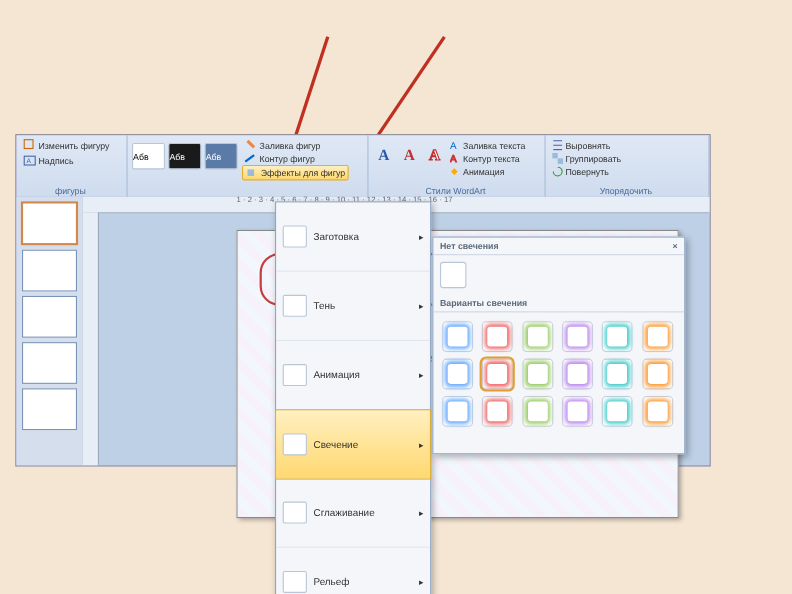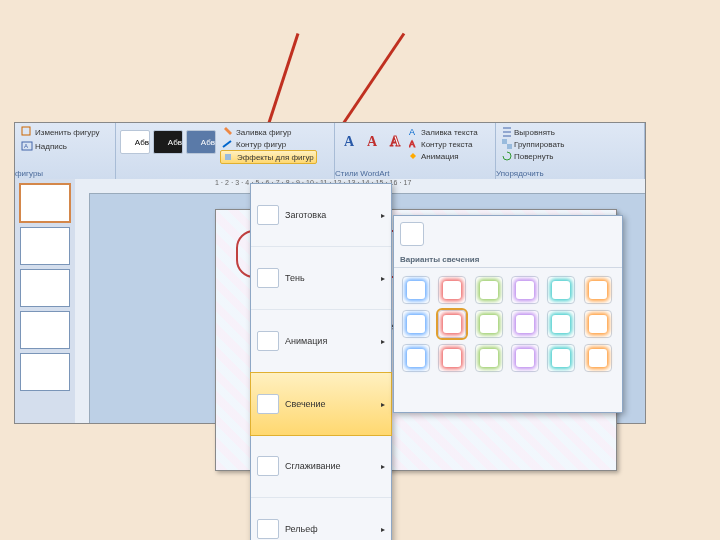--- a/index.html
+++ b/index.html
@@ -1,24 +1,24 @@
 <!DOCTYPE html>
 <html><head>
 <meta charset="utf-8">
 <style>
 html,body{margin:0;padding:0}
 body{width:720px;height:540px;background:#f5e6d3;font-family:Tahoma,sans-serif;font-size:9px;overflow:hidden}
 .screenshot{position:absolute;left:14px;top:122px;width:630px;height:300px;background:#c4b5fd;border:1px solid #888}
 .ribbon{height:56px;background:linear-gradient(#dfe8f5,#cfdcee);border-bottom:1px solid #8ea7c5;display:flex}
 .rgroup{border-right:1px solid #a8bcd6;padding:2px 4px;display:flex;flex-direction:column;position:relative}
-.glabel{position:absolute;bottom:1px;left:0;right:2px;text-align:left;font-size:8px;color:#4a6a9a}
+.glabel{position:absolute;bottom:1px;left:0;right:2px;text-align:center;font-size:8px;color:#4a6a9a}
 .shapebtn{display:flex;align-items:center;gap:2px;font-size:8px;color:#333;padding:1px 2px}
 .shapebtn svg{flex-shrink:0}
 .stylerow{display:flex;gap:3px;align-items:center;height:34px}
-.stylethumb{width:28px;height:22px;border:1px solid #b8c6d8;border-radius:2px;display:flex;align-items:center;justify-content:flex-end;font-size:8px;background:#fff}
+.stylethumb{width:28px;height:22px;border:1px solid #b8c6d8;border-radius:2px;display:flex;align-items:center;justify-content:flex-start;font-size:8px;background:#fff}
 .stylethumb.dark{background:#1a1a1a;color:#fff}
 .stylethumb.blue{background:#5a7aa8;color:#fff}
 .wathumb{width:20px;height:22px;display:flex;align-items:center;justify-content:center;font-size:14px;font-weight:bold;font-family:Georgia,serif}
 .triplecol{display:flex;flex-direction:column;gap:0;padding:1px 0}
 .triplecol .shapebtn{white-space:nowrap}
 .slidearea{position:absolute;left:0;top:56px;right:0;bottom:0;background:#bdd0e6}
 .thumbpanel{position:absolute;left:0;top:0;width:60px;bottom:0;background:#d4deed;border-right:1px solid #9ab}
 .sthumb{margin:4px auto;width:48px;height:36px;background:#fff;border:1px solid #7a95b8}
 .sthumb.sel{border:2px solid #d4874a}
 .ruler{position:absolute;left:60px;top:0;right:0;height:14px;background:#e8eef6;border-bottom:1px solid #9ab;font-size:7px;color:#666;padding-left:140px}
@@ -216,20 +216,24 @@
         <span>Рельеф</span>
         <span style="margin-left: auto; font-size: 8px;">▸</span>
       </div>
       <div class="dditem">
         <div class="ddicon"></div>
         <span style="margin-left: auto; font-size: 8px;">▸</span>
       </div>
     </div>
 
   <div class="glowpanel">
+    <div class="gphead">
+      <span>Нет свечения</span>
+      <span style="cursor:default">×</span>
+    </div>
     <div class="gpnone">
         <div class="sw"></div>
       </div>
     <div class="gphead">
         <span>Варианты свечения</span>
       </div>
     <div class="gpgrid" id="glowgrid">
         <div class="gpsw" style="--gc: #6af;"></div>
         <div class="gpsw" style="--gc: #e66;"></div>
         <div class="gpsw" style="--gc: #9c6;"></div>

